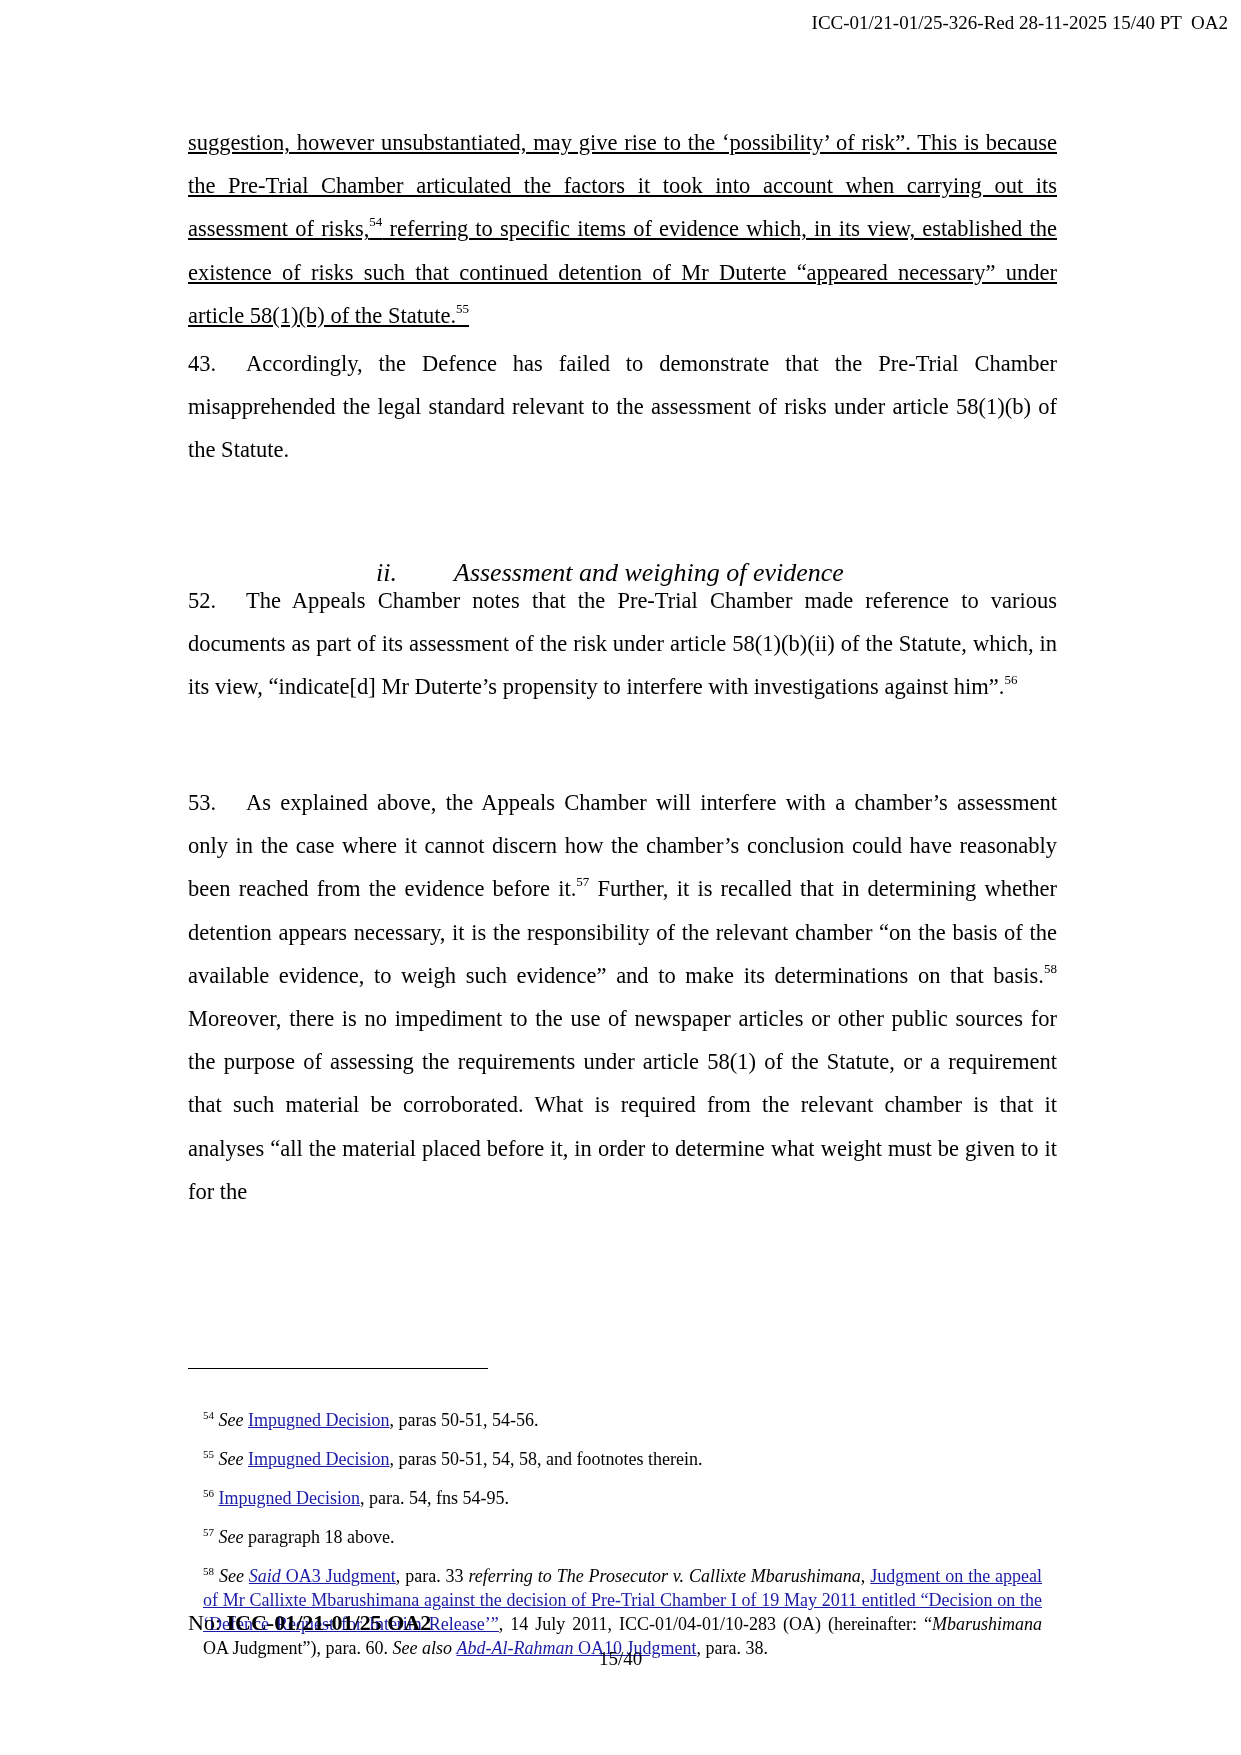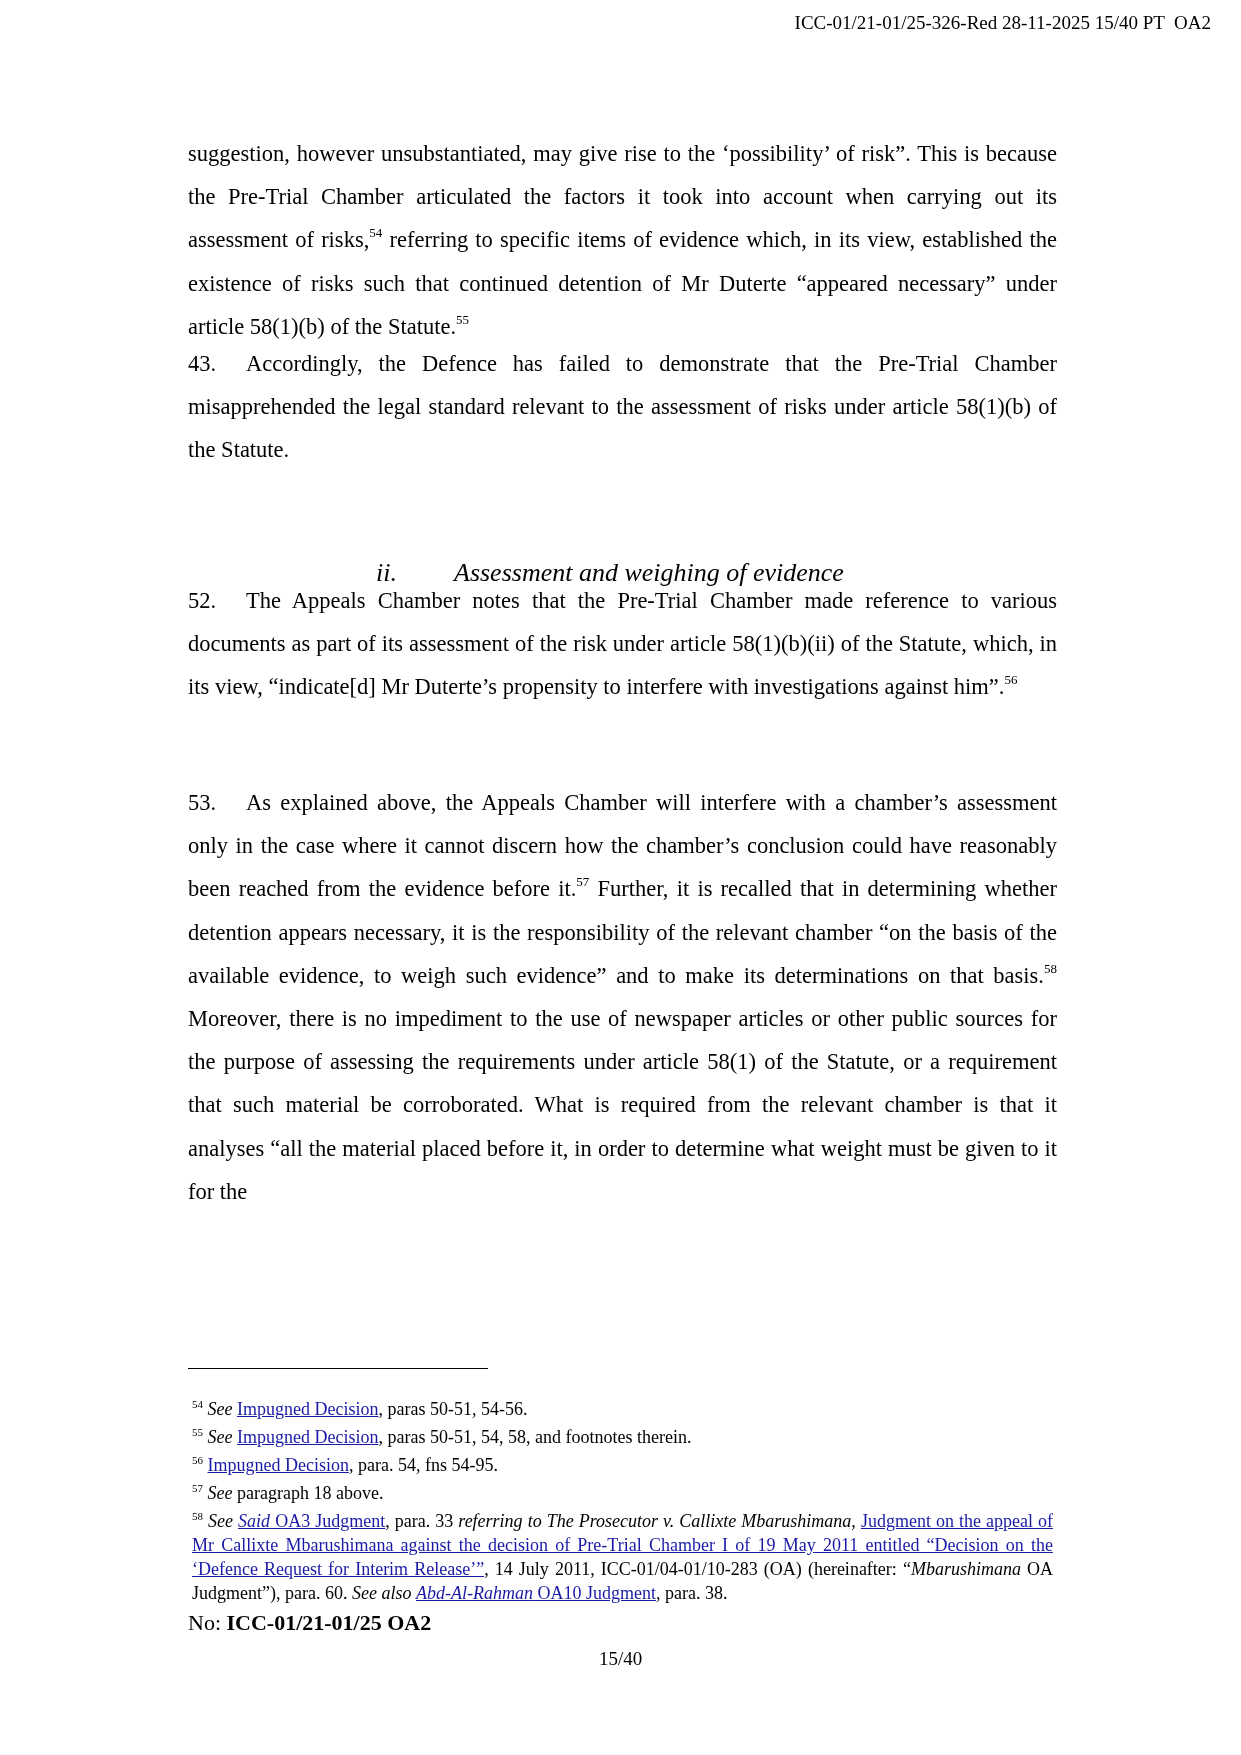--- a/index.html
+++ b/index.html
@@ -1,21 +1,21 @@
 <!DOCTYPE html>
 <html><head>
 <meta charset="utf-8">
 <style>
   html, body { margin: 0; padding: 0; background: #ffffff; }
   body {
     width: 1241px; height: 1755px; position: relative; overflow: hidden;
     font-family: "Liberation Serif", serif; color: #000;
   }
   .header {
-    position: absolute; top: 12px; right: 30px;
+    position: absolute; top: 12px; right: 13px;
     font-size: 19px; white-space: pre; text-align: center;
   }
   .body-text {
     position: absolute; left: 188px; width: 869px;
     font-size: 22.5px; line-height: 43.2px; text-align: justify;
   }
   .para p { margin: 0; }
   sup { font-size: 13px; line-height: 0; vertical-align: 10px; }
   .pnum { display: inline-block; width: 58px; }
   .heading {
@@ -24,35 +24,35 @@
   }
   .heading .hnum { display: inline-block; width: 78px; }
   .footnote-rule {
     position: absolute; top: 1368px; left: 188px; width: 300px;
     border-top: 1.5px solid #000;
   }
   .footnotes {
     position: absolute; top: 1393px; left: 188px; width: 869px;
     font-size: 18px; line-height: 24px; text-align: justify;
   }
-  .fn { margin: 4px; }
+  .fn { margin: 15px; }
   .fn sup { font-size: 11px; vertical-align: 7px; }
   .link { color: #1a1aa6; text-decoration: underline; }
   .footer {
     position: absolute; top: 1610px; left: 188px; font-size: 22px;
   }
   .footer b { font-weight: bold; }
   .page-num { position: absolute; top: 1612px; left: 599px; font-size: 19px; margin-top: 36px; }
 </style>
 </head>
 <body>
 
 <div class="header">ICC-01/21-01/25-326-Red 28-11-2025 15/40 PT  OA2</div>
 
-<div class="body-text para" style="top:132px;">
+<div class="body-text para" style="top:121px;text-decoration:underline;">
   <p><span>suggestion, however unsubstantiated, may give rise to the ‘possibility’ of risk”. This is because the Pre-Trial Chamber articulated the factors it took into account when carrying out its assessment of risks,</span><sup>54</sup><span> referring to specific items of evidence which, in its view, established the existence of risks such that continued detention of Mr Duterte “appeared necessary” under article 58(1)(b) of the Statute.</span><sup>55</sup></p>
 </div>
 
 <div class="body-text para" style="top:342px;">
   <p><span class="pnum">43.</span><span>Accordingly, the Defence has failed to demonstrate that the Pre-Trial Chamber misapprehended the legal standard relevant to the assessment of risks under article 58(1)(b) of the Statute.</span></p>
 </div>
 
 <div class="heading">
   <span class="hnum">ii.</span><span>Assessment and weighing of evidence</span>
 </div>

